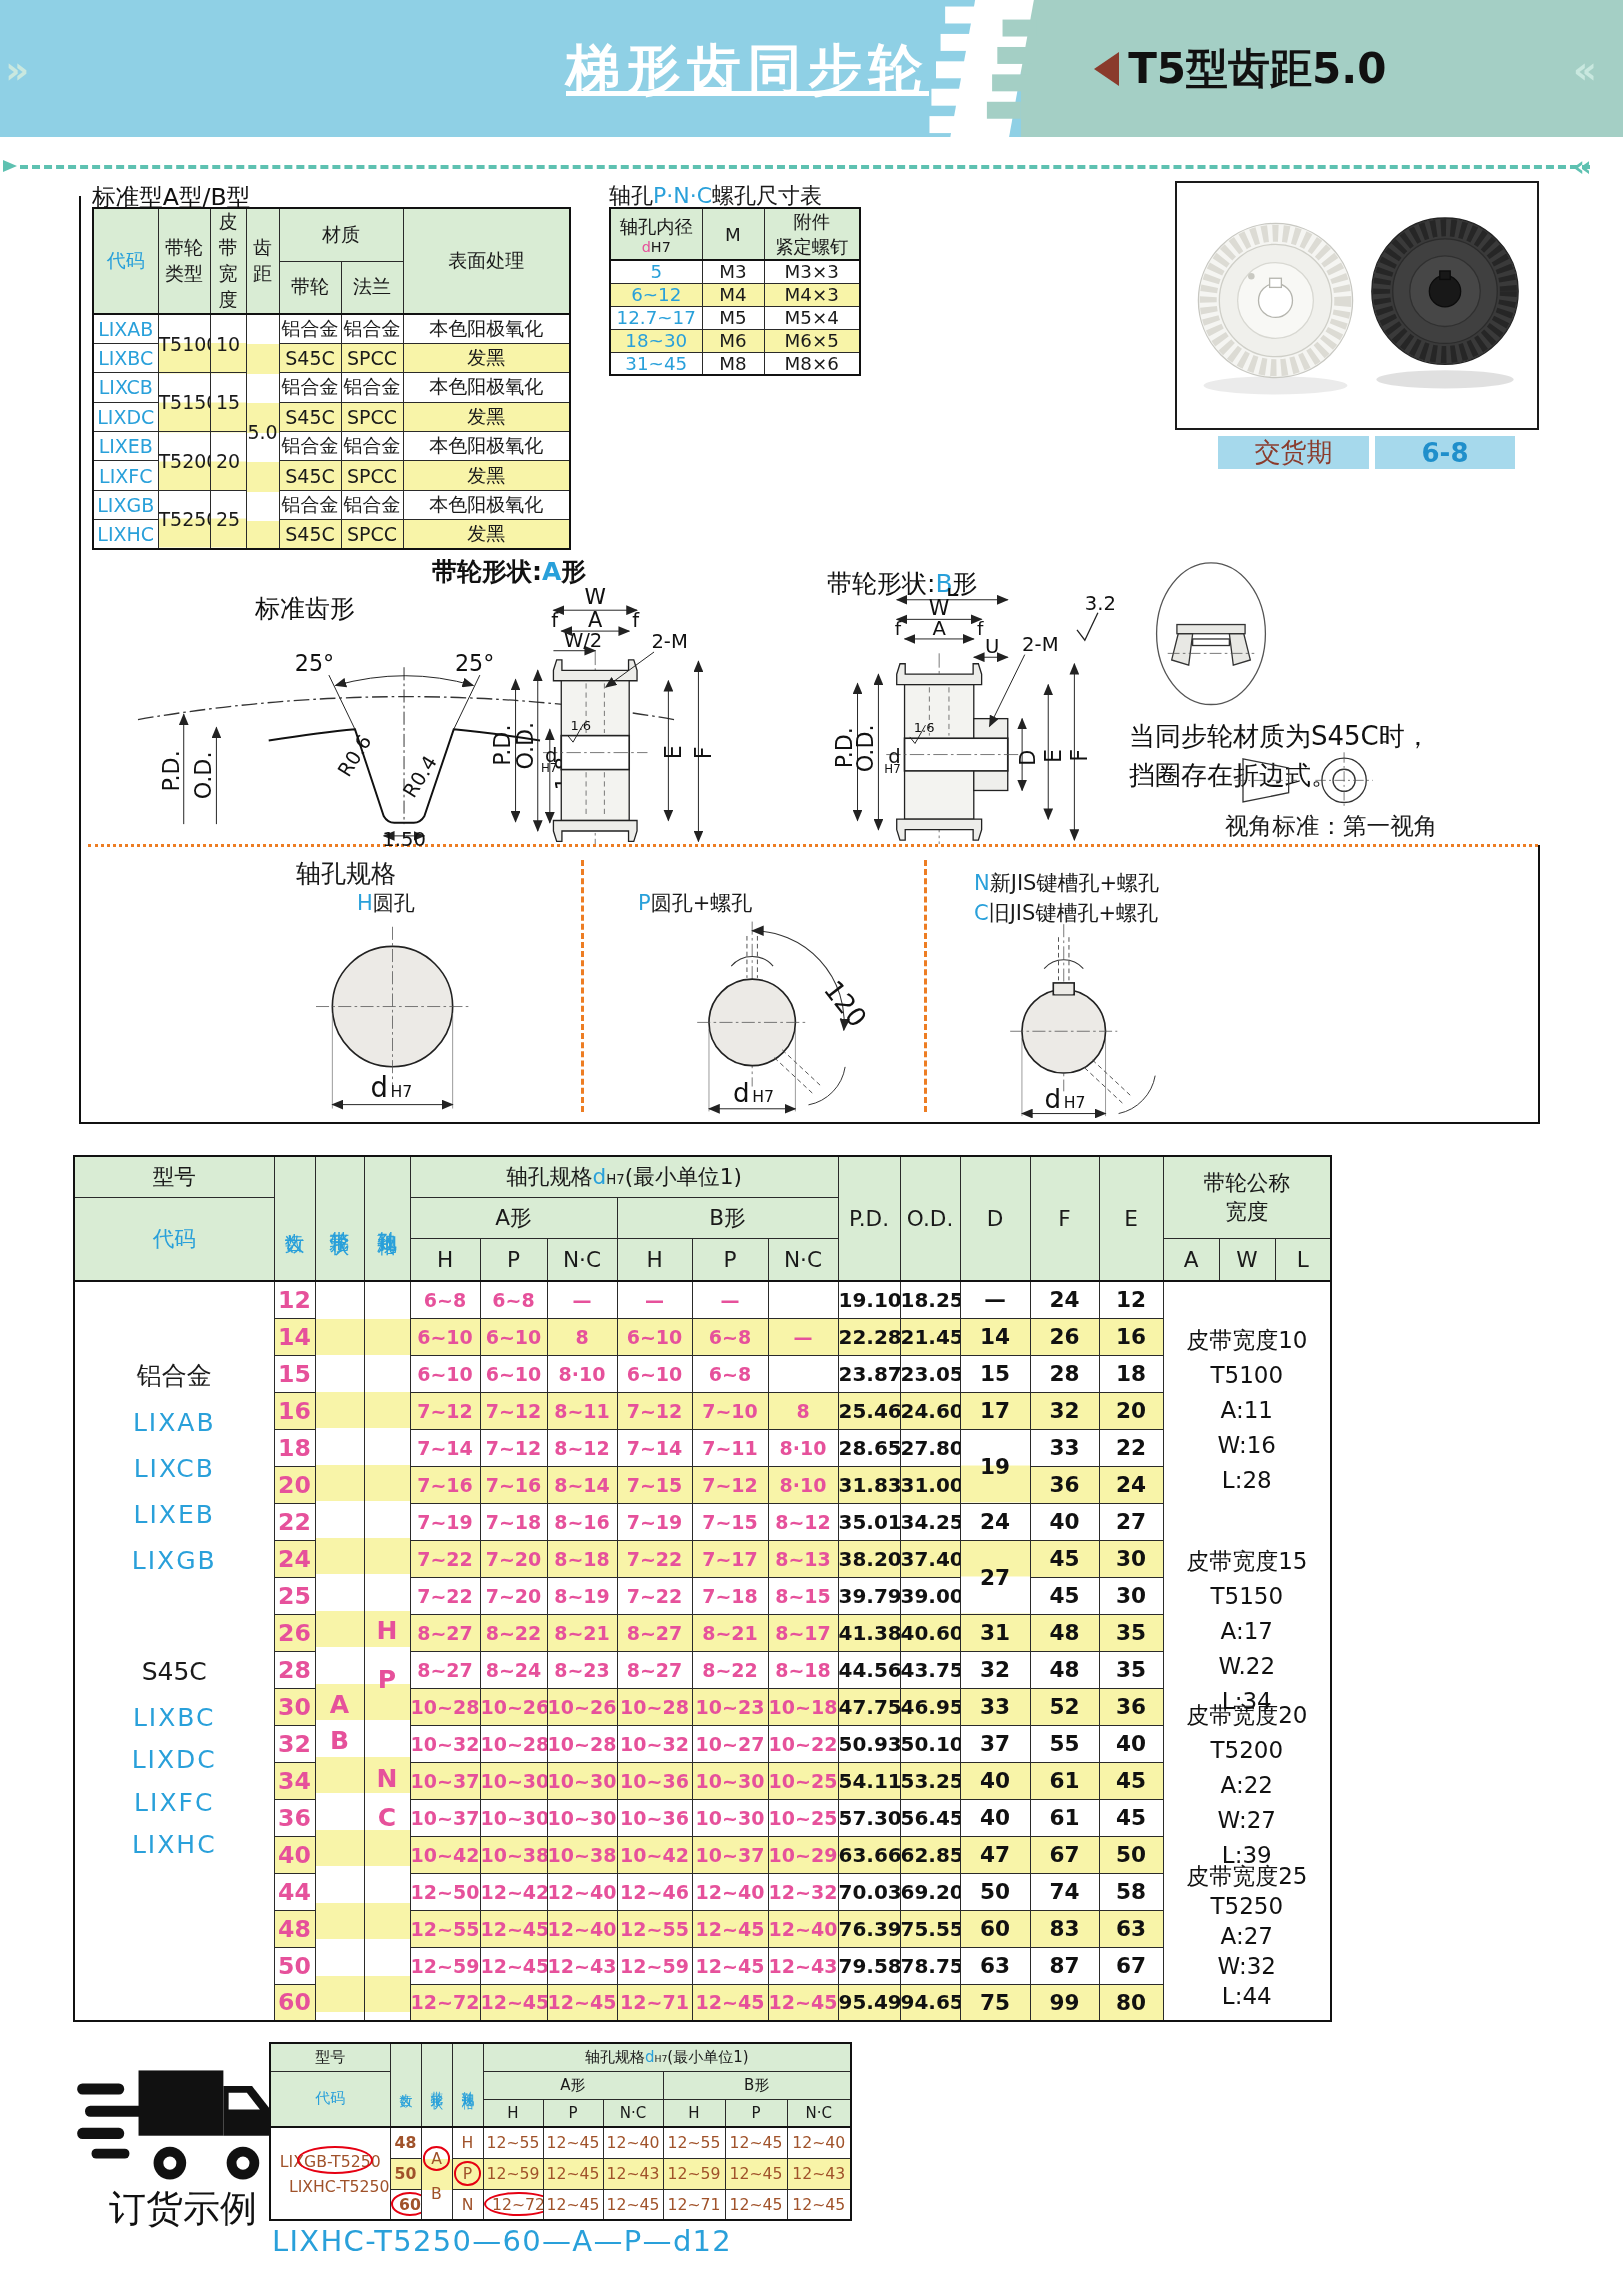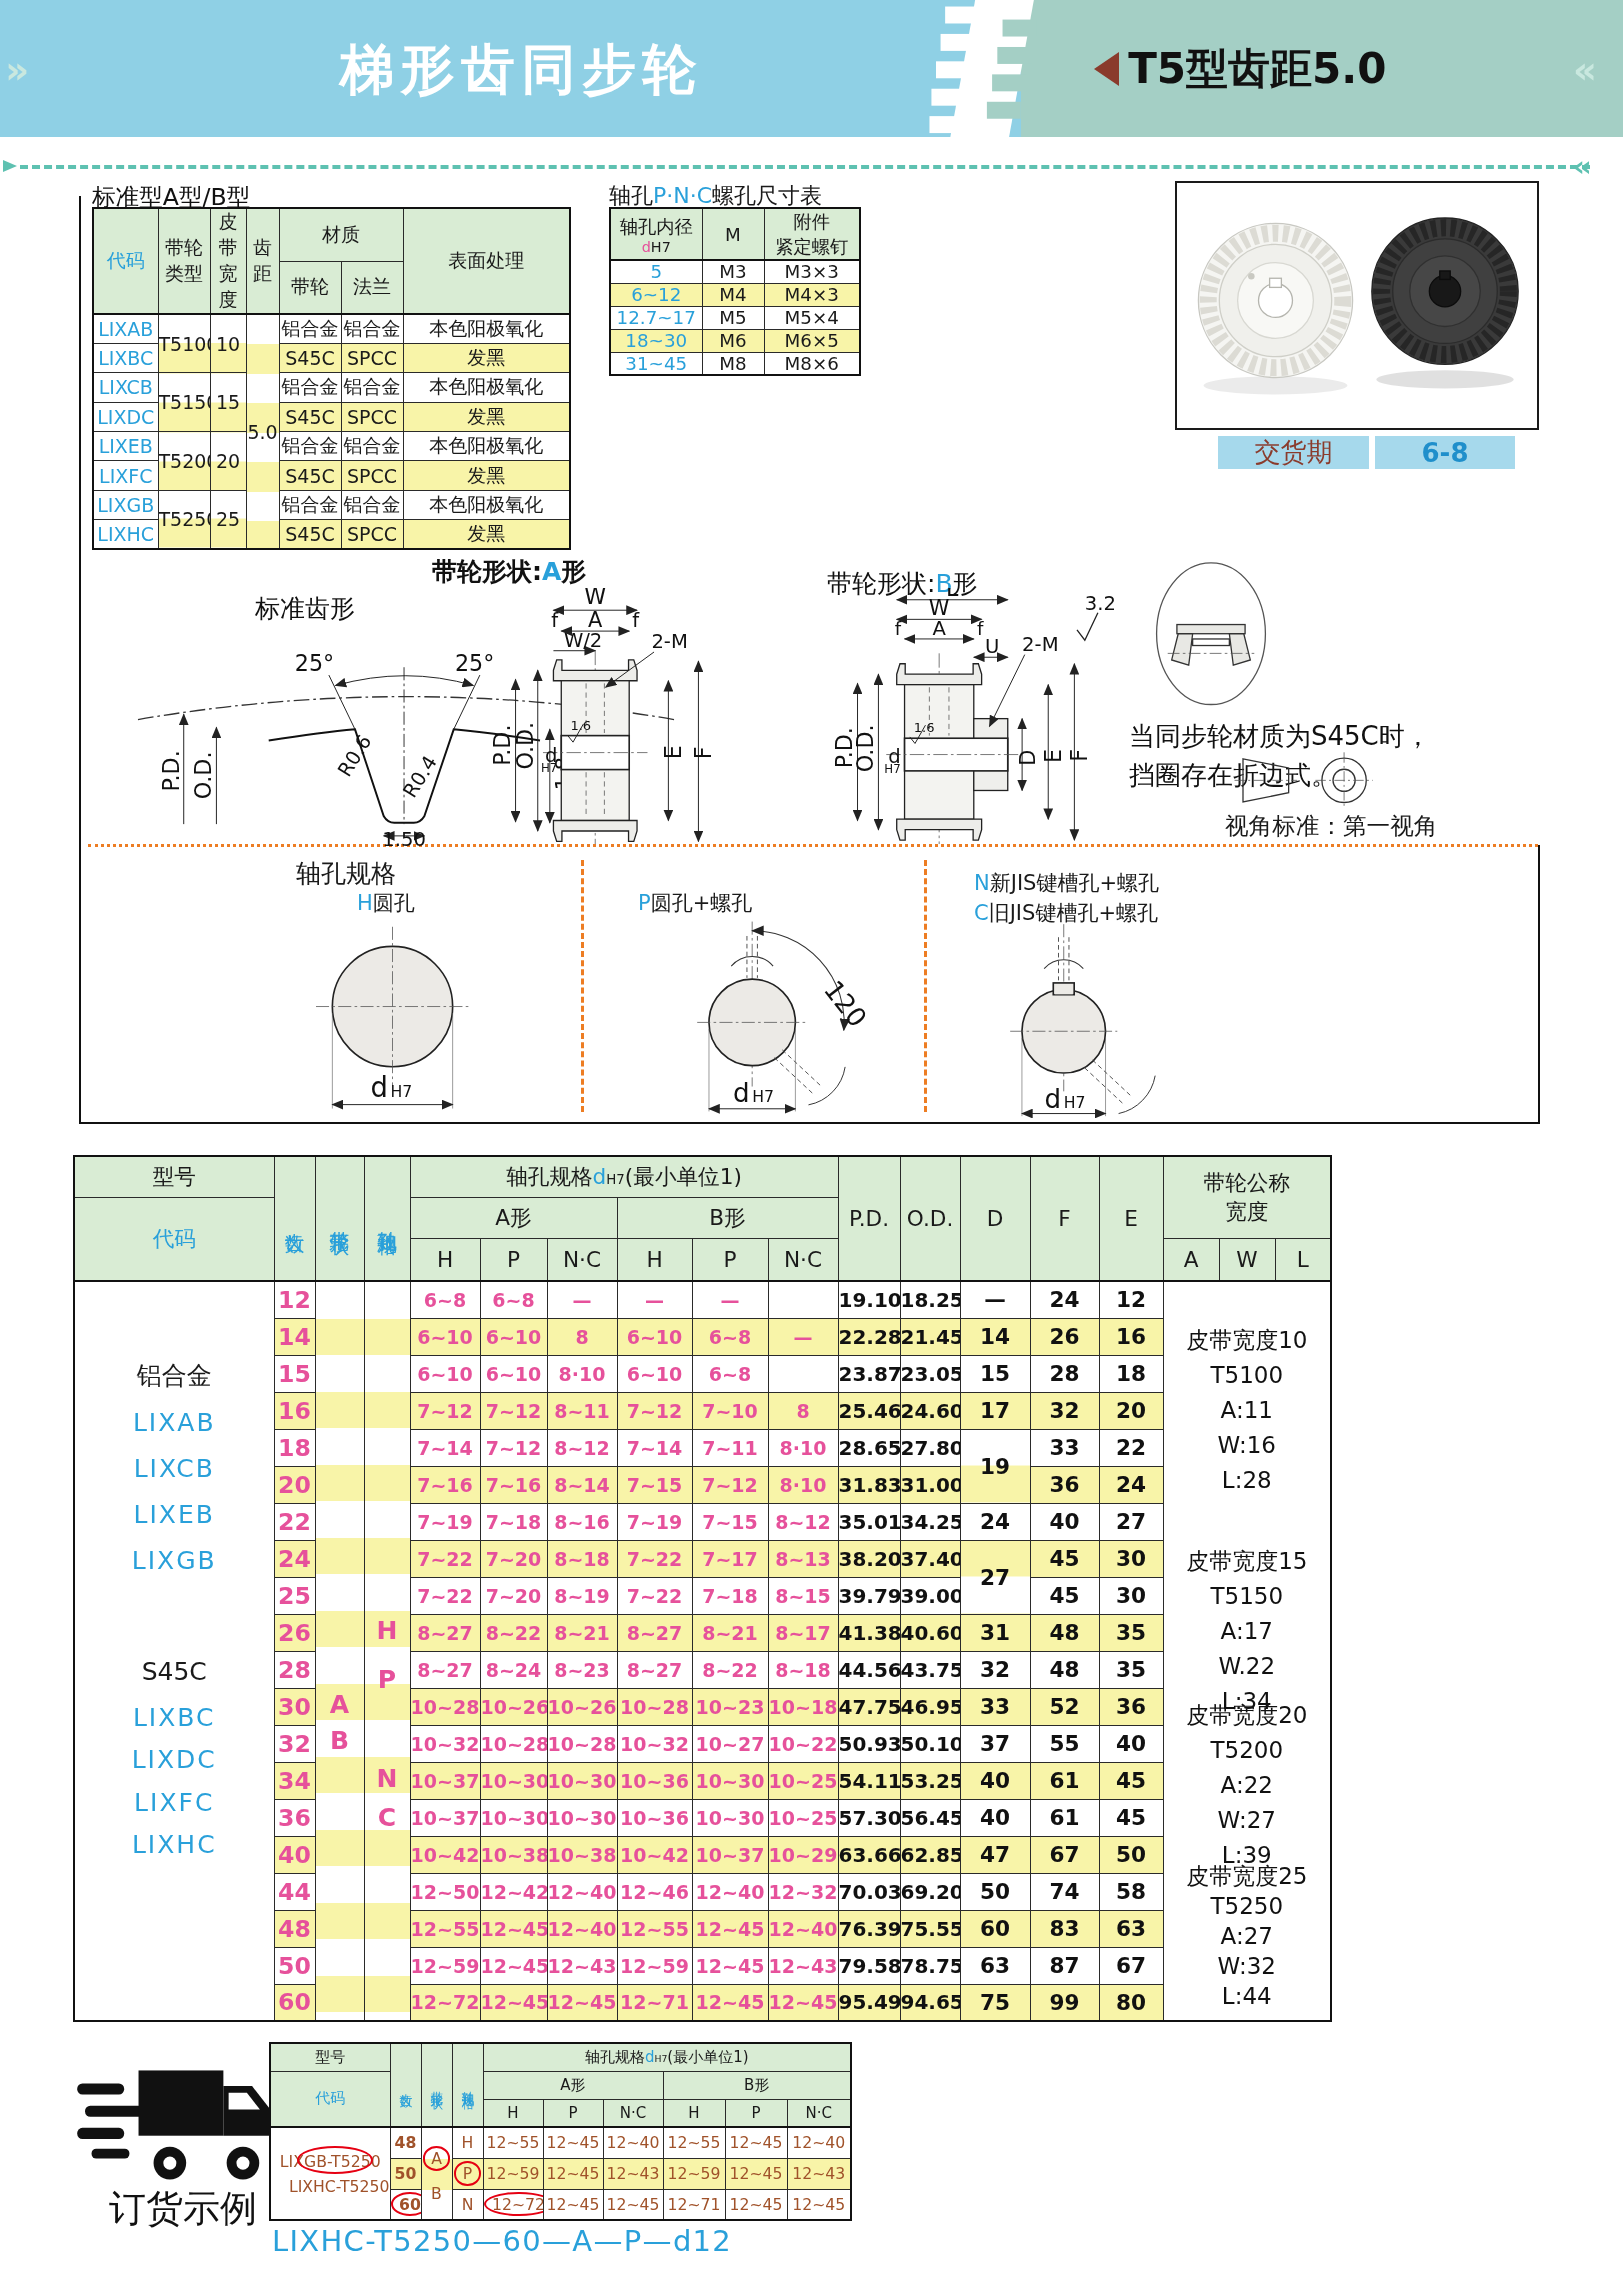--- a/index.html
+++ b/index.html
@@ -2,22 +2,22 @@
 <html style="font-size:10.5px"><head>
 <meta charset="utf-8">
 <style>
   html,body{margin:0;padding:0;background:#e8e8e8;}
   #page{position:relative;width:1623px;height:2295px;background:#ffffff;overflow:hidden;
         font-family:"DejaVu Sans","Liberation Sans",sans-serif;color:#1a1a1a;}
   .abs{position:absolute;}
   
   .hdr-left{left:0;top:0;width:1021px;height:137px;background:#8fd0e5;}
   .hdr-right{left:1021px;top:0;width:603px;height:137px;background:#a4cfc5;}
-  .hdr-title{left:340px;top:34px;width:589px;text-align:left;font-size:54px;font-weight:bold;
-             color:#ffffff;letter-spacing:6.5px;}
+  .hdr-title{left:340px;top:34px;width:589px;text-align:right;font-size:54px;font-weight:bold;
+             color:#ffffff;letter-spacing:6.5px;text-decoration:underline;}
   .hdr-sub{left:1094px;top:41px;font-size:42px;font-weight:bold;color:#111;display:flex;align-items:center;gap:9.2px;}
   .tri-left{width:0;height:0;border-top:17px solid transparent;border-bottom:17px solid transparent;
             border-right:25px solid #8a3b2c;}
   .chev{font-size:37px;font-weight:bold;color:#c9e8df;line-height:1;}
   .chev2{font-size:29px;font-weight:bold;color:#5ec1b1;line-height:1;}
   .dash-teal{left:19.6px;top:165px;width:1570px;height:0;border-top:4.6px dashed #5ec1b1;}
   .tri-teal{left:2.6px;top:160px;width:0;height:0;border-top:6.5px solid transparent;border-bottom:6.5px solid transparent;border-left:14.4px solid #5ec1b1;}
   
   table{border-collapse:collapse;table-layout:fixed;}
   th,td{border:1.3px solid #2a2a2a;text-align:center;vertical-align:middle;padding:0;overflow:hidden;}

